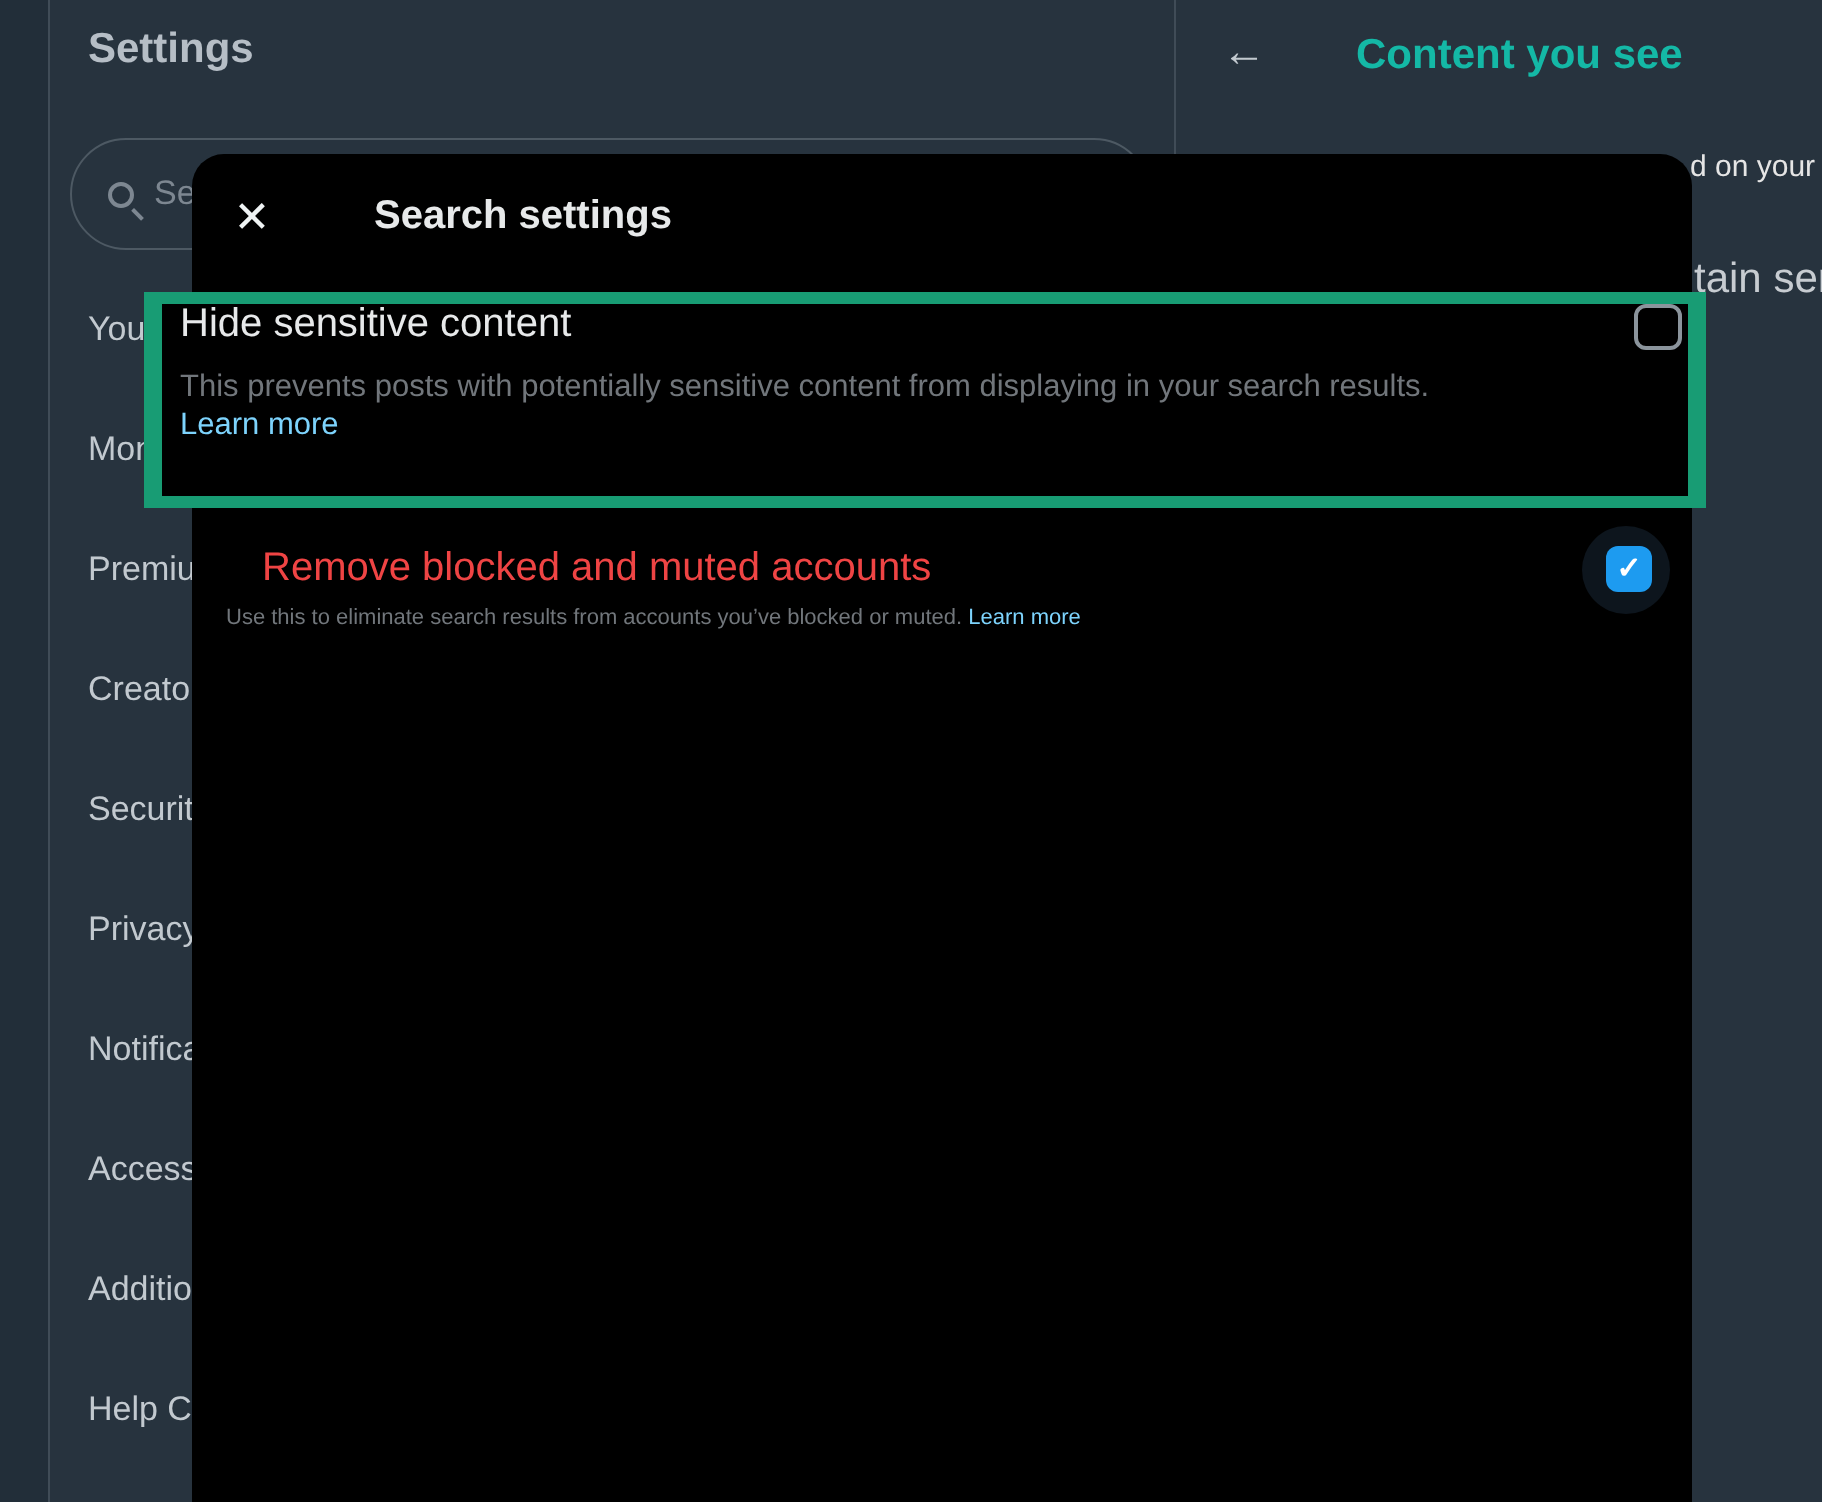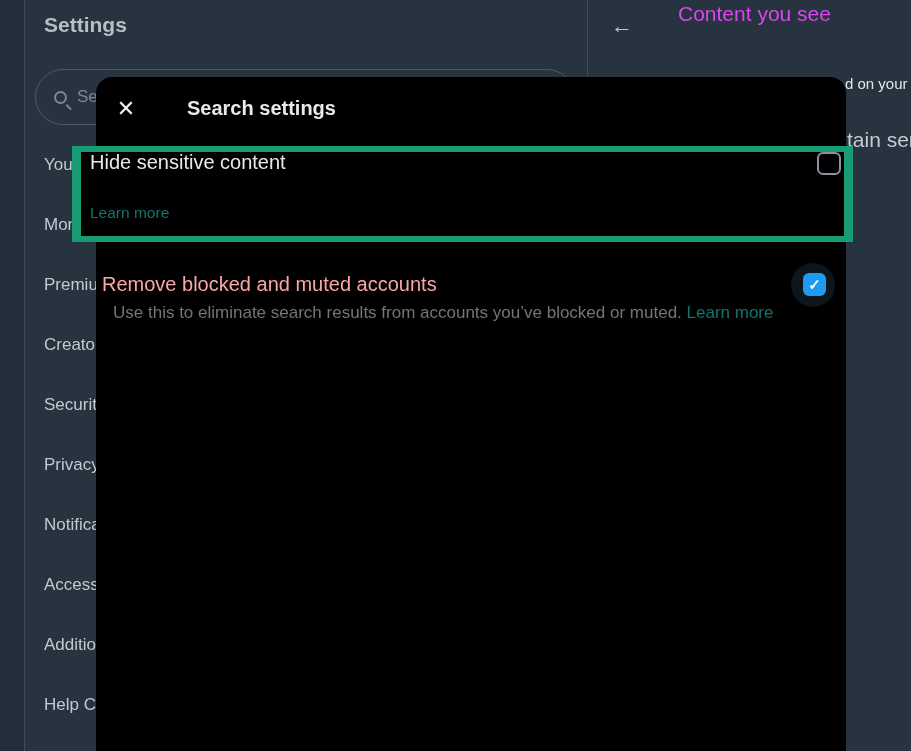--- a/index.html
+++ b/index.html
@@ -9,36 +9,36 @@
   
   .left-strip{position:absolute;left:0;top:0;width:25px;height:751px;background:#222e39;border-right:1px solid #404c57;z-index:1;}
   .col-divider{position:absolute;left:587px;top:0;width:1px;height:751px;background:#404c57;z-index:1;}
   .settings-title{position:absolute;left:44px;top:13px;font-size:21px;font-weight:700;color:#b6bec6;z-index:2;white-space:nowrap;}
   .search-pill{position:absolute;left:35px;top:69px;width:540px;height:56px;border:1px solid #4d5963;border-radius:28px;z-index:2;display:flex;align-items:center;padding-left:18px;color:#7d8791;}
   .search-glyph{width:13px;height:13px;border:2px solid #7d8791;border-radius:50%;position:relative;flex:0 0 auto;}
   .search-glyph::after{content:"";position:absolute;left:11px;top:11px;width:7px;height:2px;background:#7d8791;transform:rotate(45deg);transform-origin:0 0;}
   .search-ph{margin-left:10px;font-size:17px;white-space:nowrap;}
   .side-item{position:absolute;left:44px;font-size:17px;color:#c2c9cf;white-space:nowrap;z-index:2;}
   .back-arrow{position:absolute;left:611px;top:13px;font-size:22px;color:#c2c9cf;z-index:2;}
-  .right-title{position:absolute;left:678px;top:2px;font-size:21px;font-weight:400;color:#d946ef;z-index:2;white-space:nowrap;}
+  .right-title{position:absolute;left:678px;top:16px;font-size:21px;font-weight:700;color:#14b8a6;z-index:2;white-space:nowrap;}
   .frag-1{position:absolute;left:845px;top:75px;font-size:15px;color:#e5e5e5;white-space:nowrap;z-index:2;}
   .frag-2{position:absolute;left:847px;top:128px;font-size:21px;color:#c7ccd1;white-space:nowrap;z-index:2;}
 
   
   .modal{position:absolute;left:96px;top:77px;width:750px;height:674px;background:#000;border-radius:16px 16px 0 0;z-index:10;}
   .modal-close{position:absolute;left:16px;top:18px;width:28px;height:28px;color:#eff3f4;font-size:22px;line-height:28px;text-align:center;cursor:pointer;}
   .modal-title{position:absolute;left:91px;top:20px;font-size:20px;font-weight:700;color:#e7e9ea;white-space:nowrap;}
-  .row2-title{position:absolute;left:6px;top:196px;font-size:20px;color:#fca5a5;white-space:nowrap;}
-  .row2-desc{position:absolute;left:17px;top:226px;font-size:17px;color:#71767b;white-space:nowrap;}
-  .link{color:#0f766e;text-decoration:none;cursor:pointer;text-align:center;}
+  .row2-title{position:absolute;left:35px;top:196px;font-size:20px;color:#ef4444;white-space:nowrap;}
+  .row2-desc{position:absolute;left:17px;top:226px;font-size:11px;color:#71767b;white-space:nowrap;}
+  .link{color:#7dd3fc;text-decoration:none;cursor:pointer;text-align:center;}
   .halo{position:absolute;left:695px;top:186px;width:44px;height:44px;border-radius:50%;background:#0d151d;}
   .checkbox-checked{position:absolute;left:707px;top:196px;width:23px;height:23px;border-radius:6px;background:#1d9bf0;color:#fff;font-size:15px;font-weight:700;line-height:23px;text-align:center;}
 
   
-  .green-box{position:absolute;left:72px;top:146px;width:781px;height:96px;background:#000;border:6px solid #189c74;border-left-width:9px;border-right-width:9px;z-index:20;}
+  .green-box{position:absolute;left:72px;top:146px;width:781px;height:108px;background:#000;border:6px solid #189c74;border-left-width:9px;border-right-width:9px;z-index:20;}
   .gb-title{position:absolute;left:9px;top:-1px;font-size:20px;color:#e7e9ea;white-space:nowrap;}
   .gb-desc{position:absolute;left:9px;top:33px;font-size:15.5px;color:#71767b;white-space:nowrap;}
   .gb-link{position:absolute;left:9px;top:52px;font-size:15.5px;}
   .checkbox-unchecked{position:absolute;left:736px;top:0px;width:24px;height:23px;border:2px solid #8b949c;border-radius:6px;background:transparent;}
 </style>
 </head>
 <body>
 
 <div class="canvas">
 
@@ -74,17 +74,18 @@
 
     <div class="row2-title">Remove blocked and muted accounts</div>
     <div class="row2-desc"><span>Use this to eliminate search results from accounts you’ve blocked or muted.</span> <a class="link">Learn more</a></div>
 
     <div class="halo"></div>
     <div class="checkbox-checked">✓</div>
   </div>
 
   <div class="green-box">
     <div class="gb-title">Hide sensitive content</div>
+    <div class="gb-desc">This prevents posts with potentially sensitive content from displaying in your search results.</div>
     <div class="gb-link"><a class="link">Learn more</a></div>
     <div class="checkbox-unchecked"></div>
   </div>
 
 </div>
 
 </body></html>

